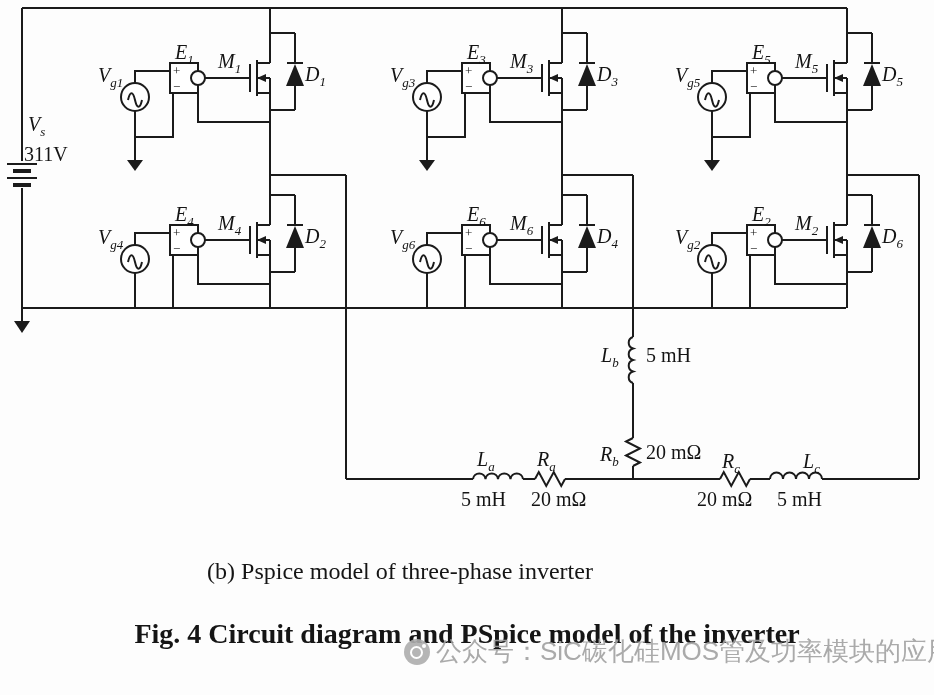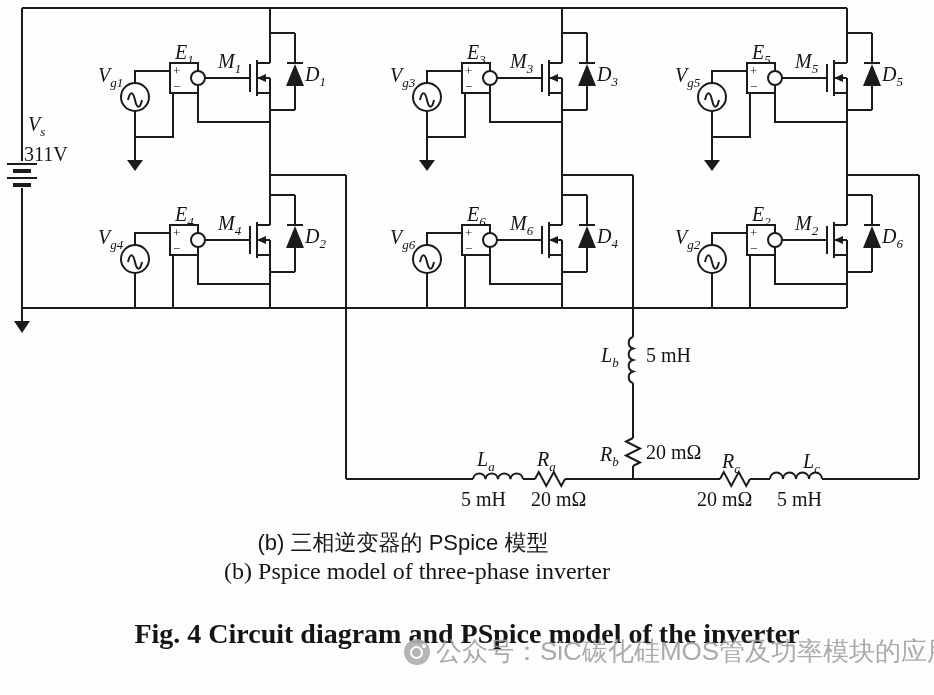--- a/index.html
+++ b/index.html
@@ -10,21 +10,21 @@
   .thick{stroke-width:4;}
   .fw{fill:#ffffff;}
   .fill{fill:#1b1b1b;stroke:none;}
   text{fill:#141414;}
   .sym{font:italic 20px "Liberation Serif",serif;}
   .sub{font:italic 13px "Liberation Serif",serif;}
   .val{font:20px "Liberation Serif",serif;font-style:normal;}
   .pm{font:13px "Liberation Serif",serif;}
   .cap{position:absolute;transform:translateX(-50%);white-space:nowrap;color:#151515;}
   #cap-zh{left:403px;top:528px;font-size:22px;font-family:"Liberation Sans",sans-serif;}
-  #cap-en{left:400px;top:558px;font-size:24px;font-family:"Liberation Serif",serif;margin-left:17px;}
+  #cap-en{left:400px;top:558px;font-size:24px;font-family:"Liberation Serif",serif;}
   #fig-zh{left:477px;top:612px;font-size:27px;font-weight:700;font-family:"Liberation Sans",sans-serif;}
   #fig-en{left:467px;top:618px;font-size:28px;font-weight:700;font-family:"Liberation Serif",serif;}
   #watermark{position:absolute;left:404px;top:634px;display:flex;align-items:center;gap:6px;
              color:#a2a2a2;opacity:.9;font:26px "Liberation Sans",sans-serif;white-space:nowrap;}
   .wm-icon{position:relative;display:inline-block;width:26px;height:26px;border-radius:50%;
            background:#aeaeae;flex:0 0 auto;}
   .wm-icon::after{content:"";position:absolute;left:6px;top:7px;width:9px;height:9px;
                   border:2px solid #fff;border-radius:50%;}
   .wm-icon::before{content:"";position:absolute;right:4px;top:5px;width:4px;height:4px;
                    background:#fff;border-radius:50%;}
@@ -185,21 +185,20 @@
     <text class="val" x="531" y="506">20 mΩ</text>
 
     <text class="sym" x="722" y="468"><tspan>R</tspan><tspan class="sub" dy="5">c</tspan></text>
     <text class="val" x="697" y="506">20 mΩ</text>
 
     <text class="sym" x="803" y="468"><tspan>L</tspan><tspan class="sub" dy="5">c</tspan></text>
     <text class="val" x="777" y="506">5 mH</text>
   </g>
 </svg>
 
-  <div class="cap" id="cap-zh">(b) 三相逆变器的 PSpice 模型</div>
   <div class="cap" id="cap-en">(b) Pspice model of three-phase inverter</div>
   <div class="cap" id="fig-en">Fig. 4 Circuit diagram and PSpice model of the inverter</div>
 
   <div id="watermark">
     <span class="wm-icon"></span>
     <span>公众号：SiC碳化硅MOS管及功率模块的应用</span>
   </div>
 
 </div>
 

